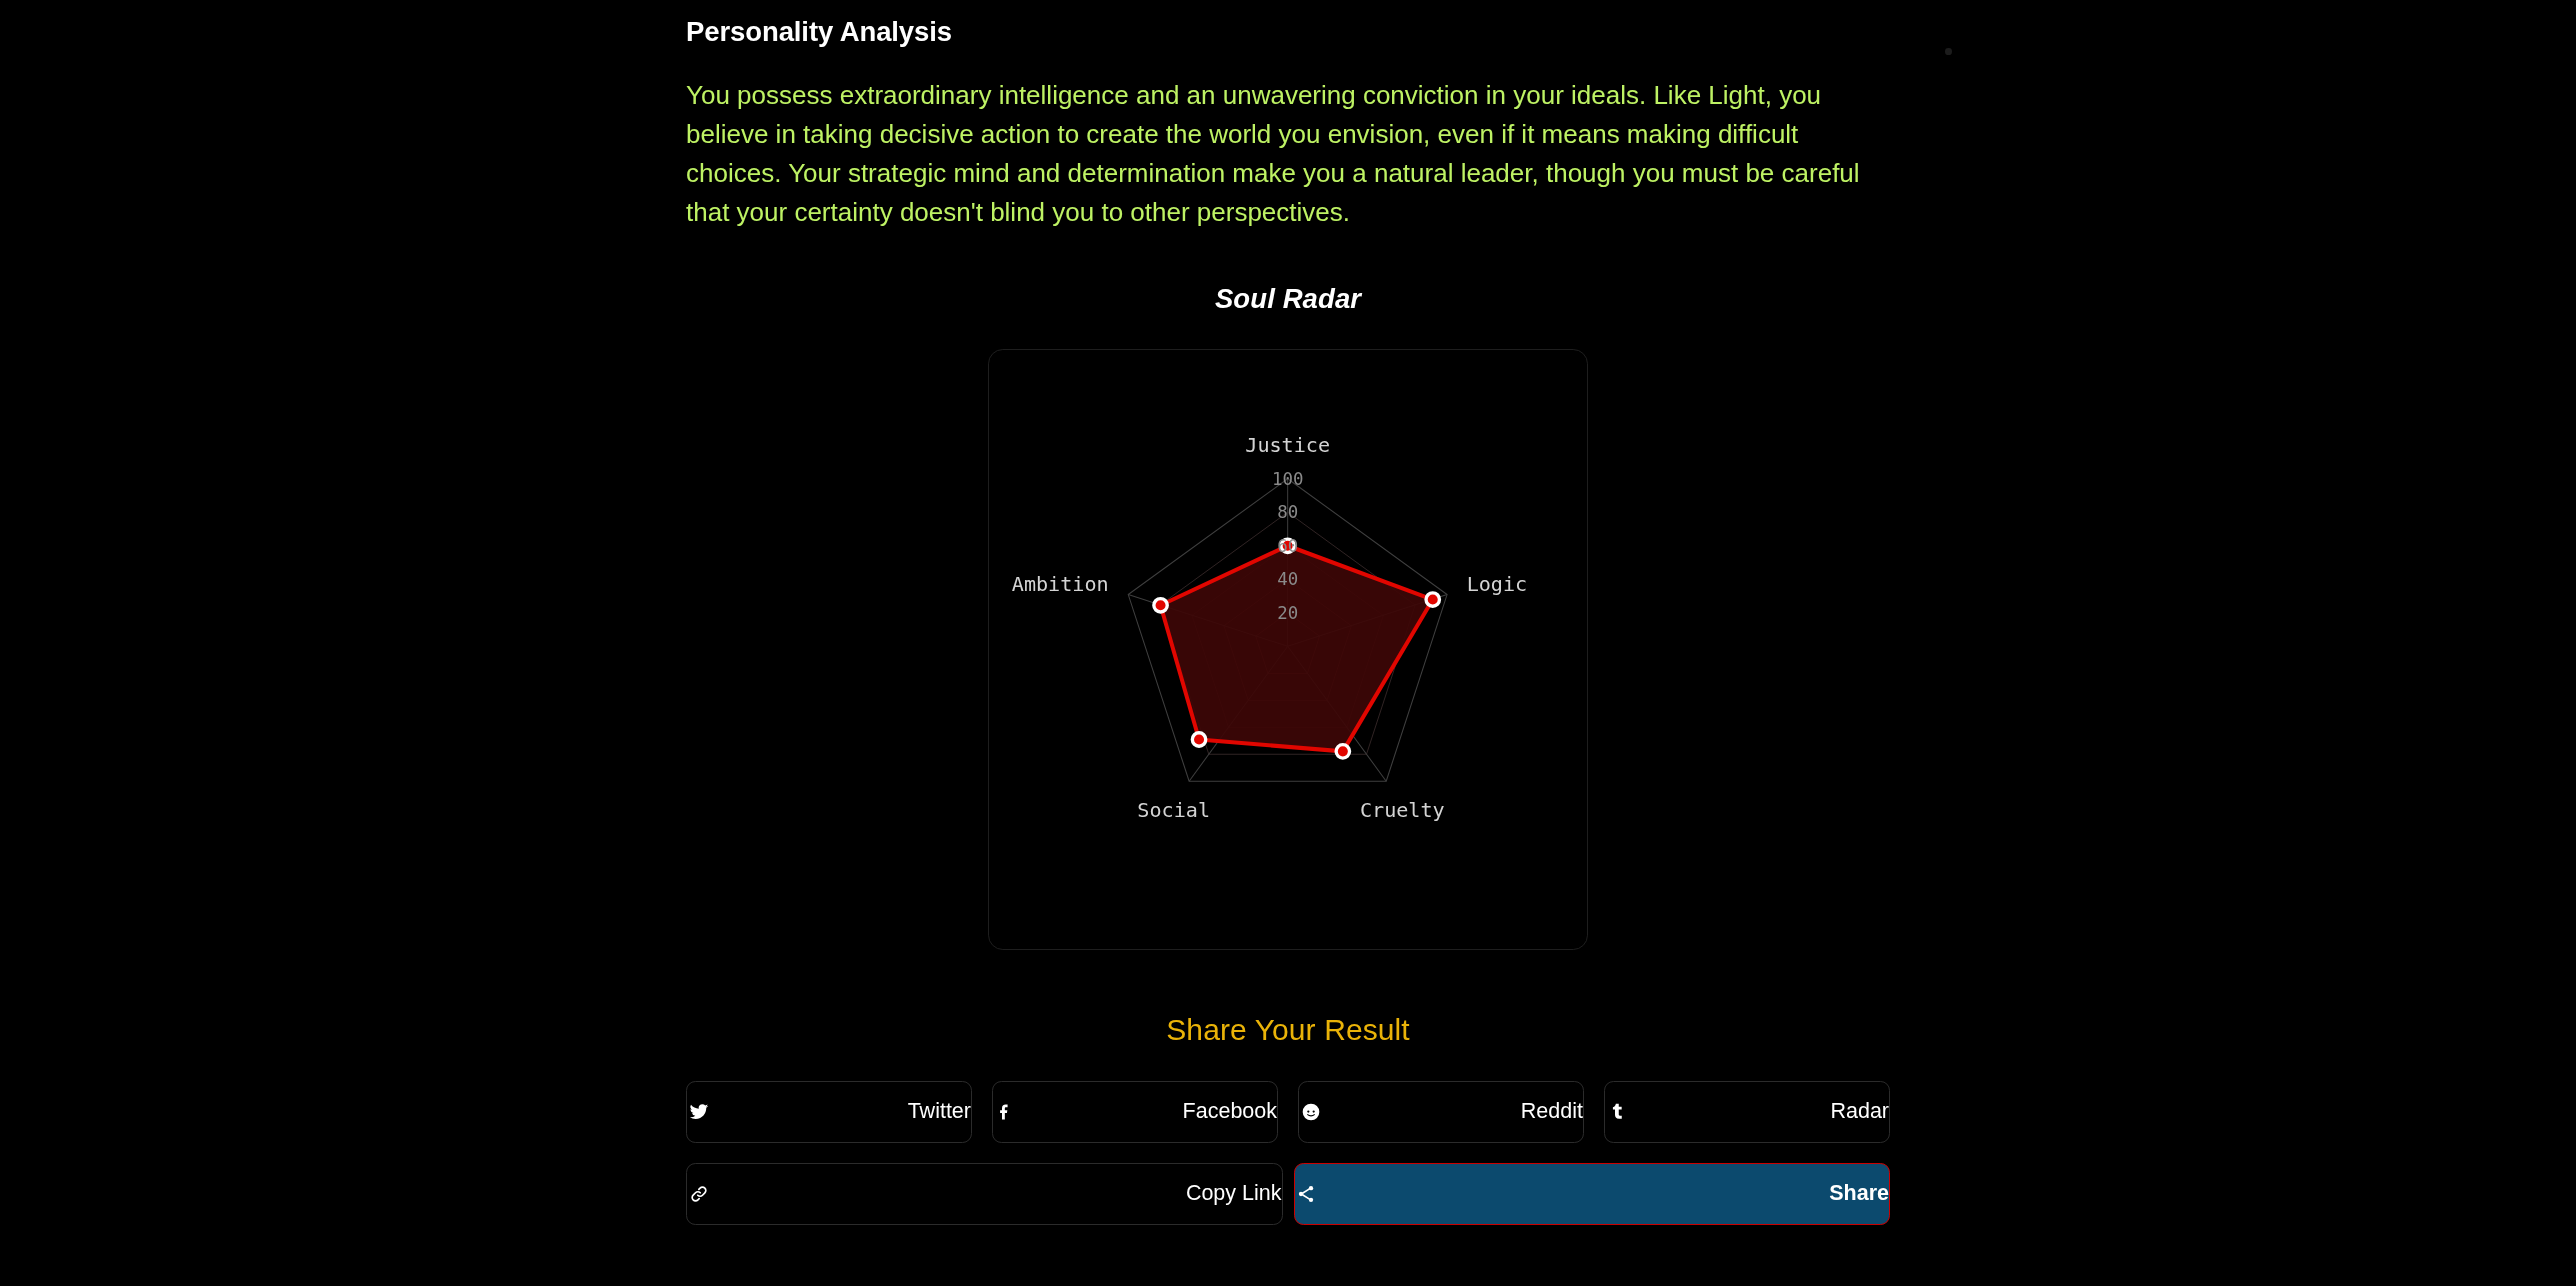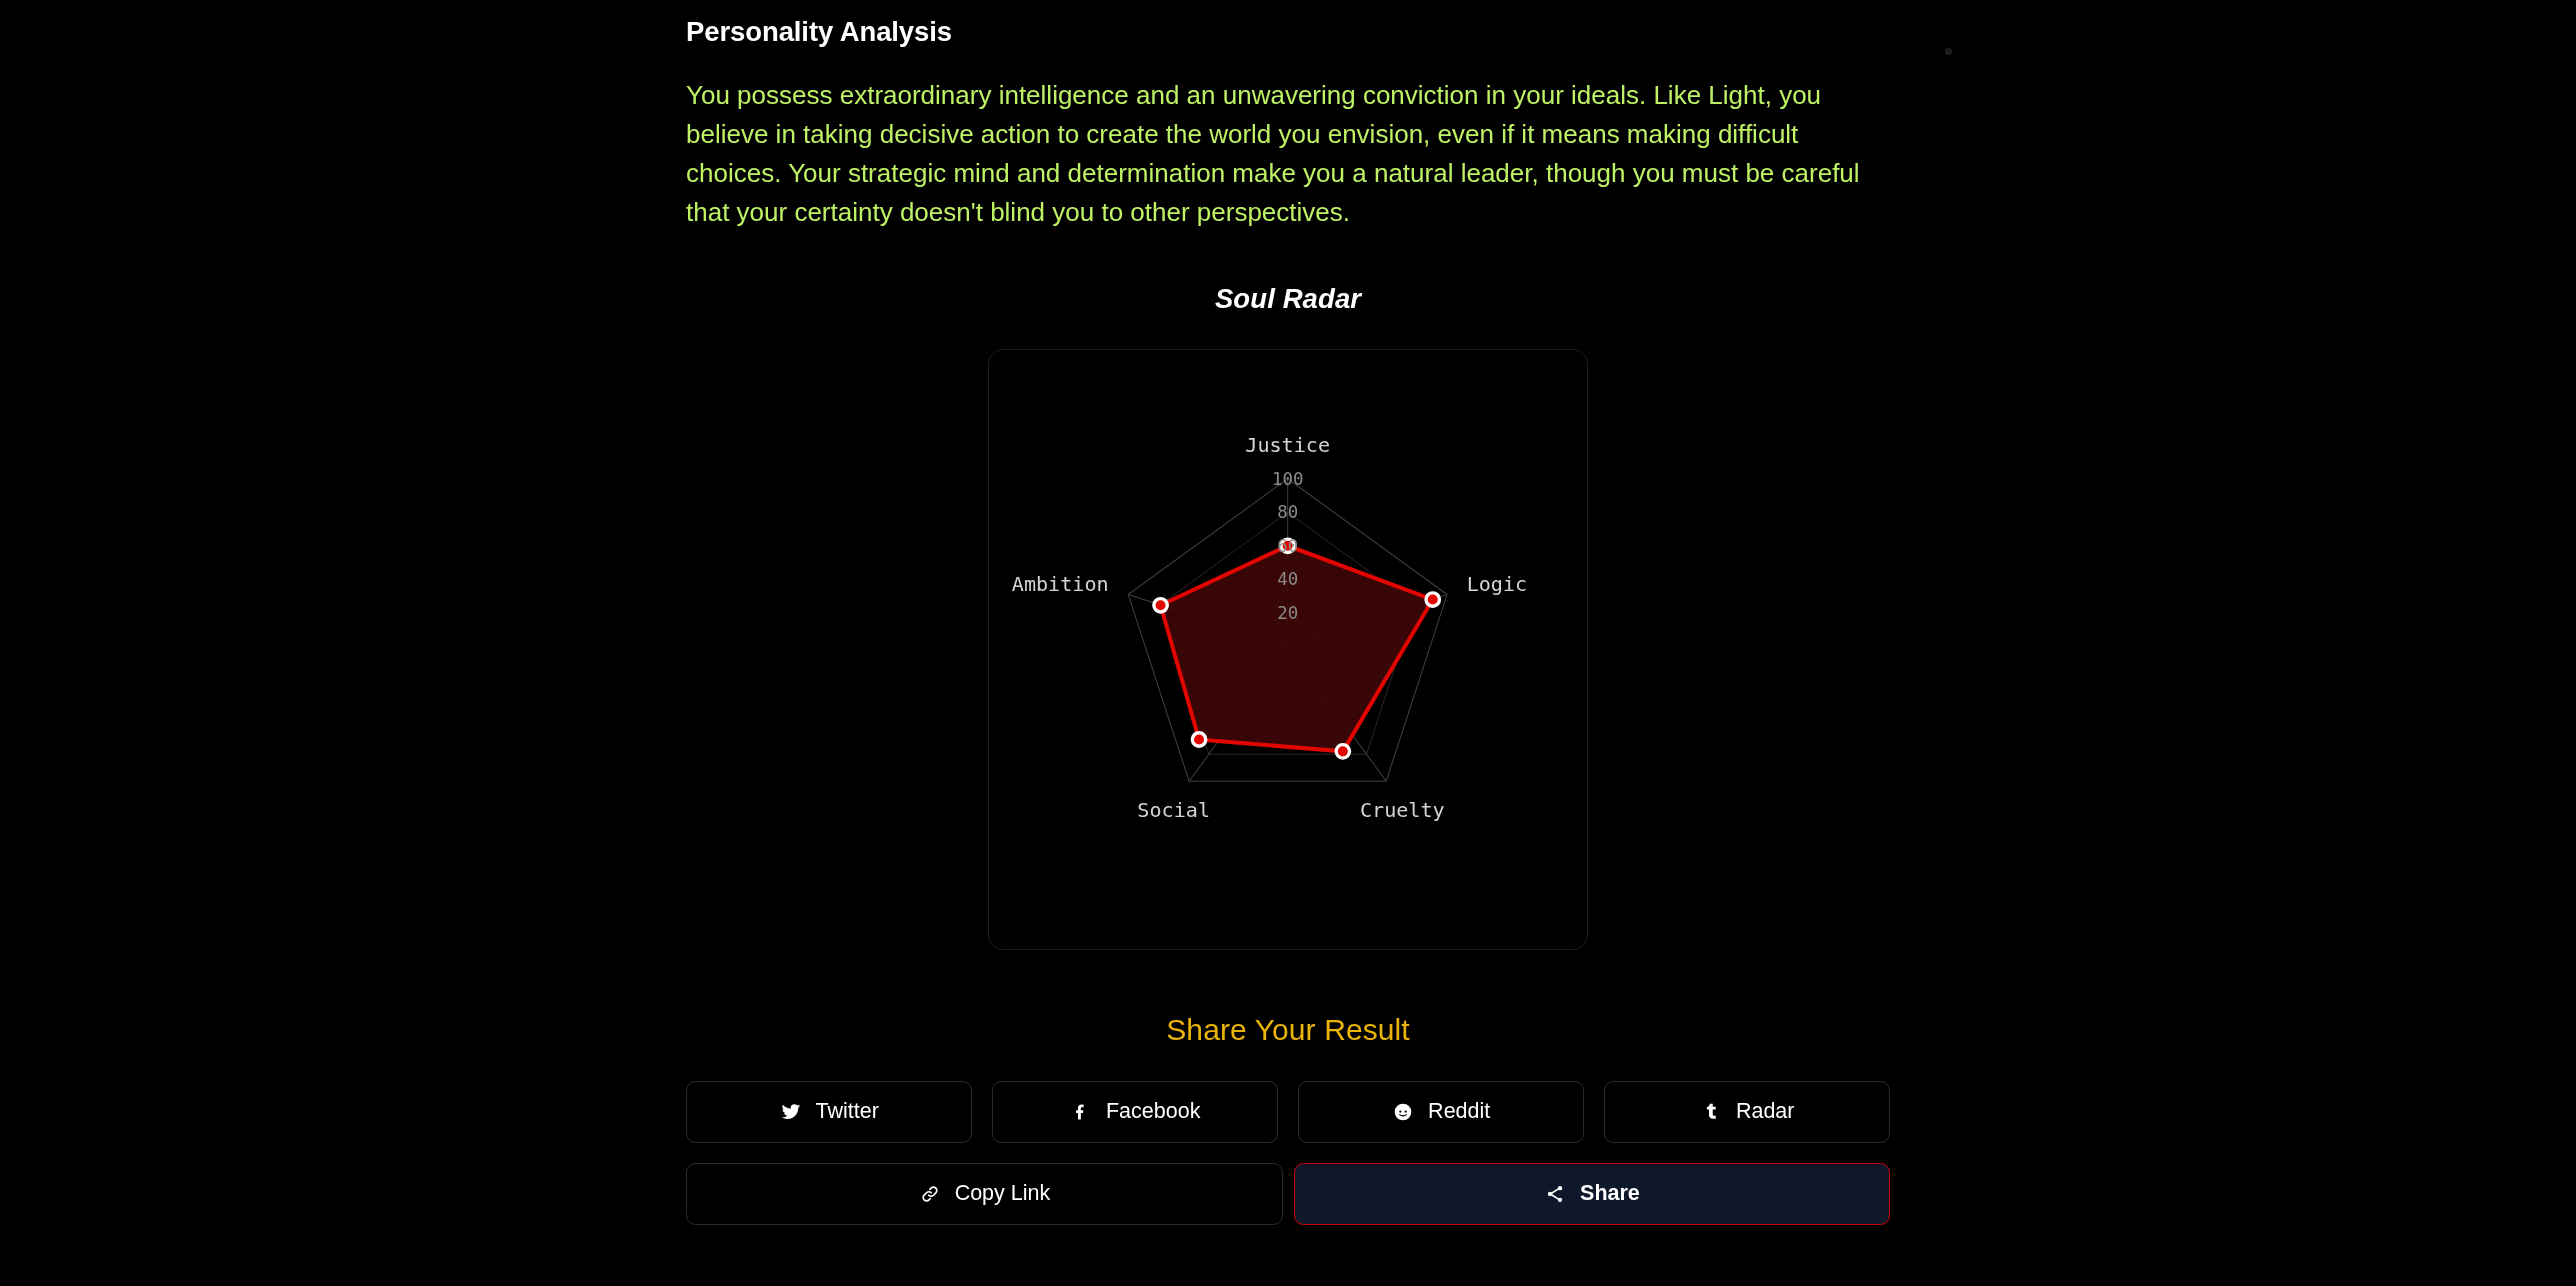--- a/index.html
+++ b/index.html
@@ -125,28 +125,28 @@
   .sbtn {
     height: 62px;
     border: 1.3px solid #2b2b2b;
     border-radius: 9.4px;
     background: #000000;
     color: #ffffff;
     font-size: 21.5px;
     font-family: "Liberation Sans", sans-serif;
     display: flex;
     align-items: center;
-    justify-content: center;
+    justify-content: space-between;
     gap: 13.4px;
     cursor: pointer;
     line-height: 1;
   }
 
   .sbtn.primary {
-    background: #0f172a;
+    background: #0c4a6e;
     border-color: #cc0000;
     font-weight: 600;
   }
 
   .sbtn .ico {
     display: inline-flex;
     align-items: center;
     justify-content: center;
     width: 23px;
     height: 23px;

